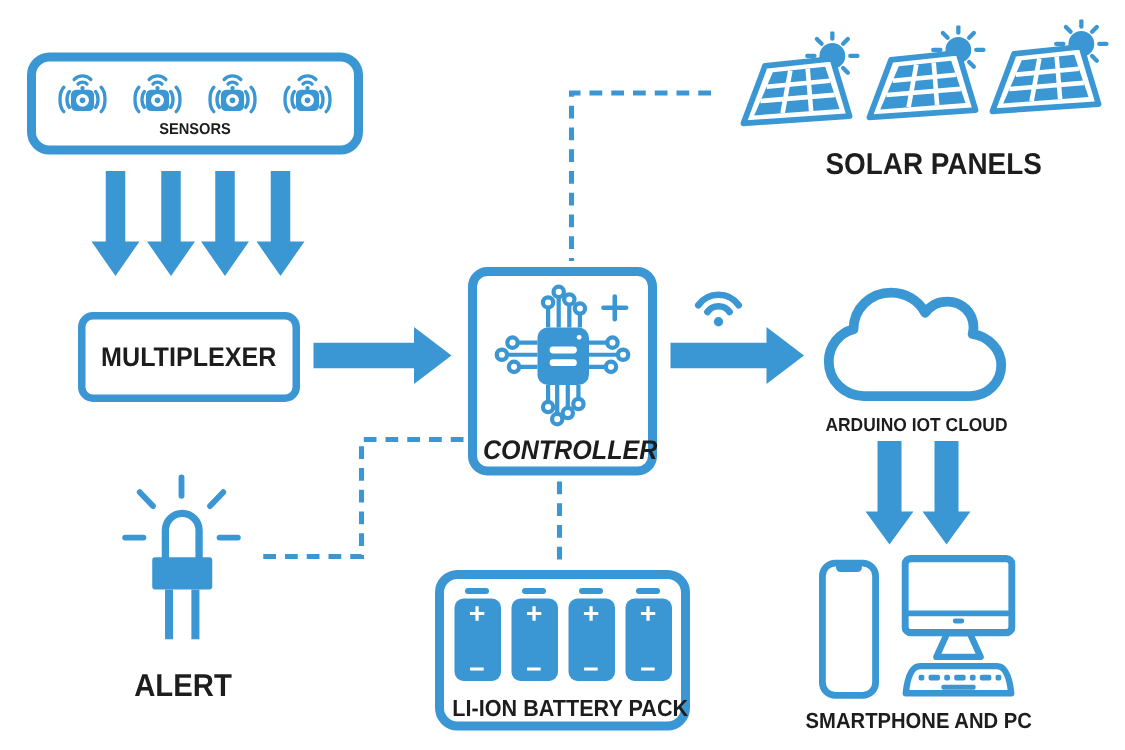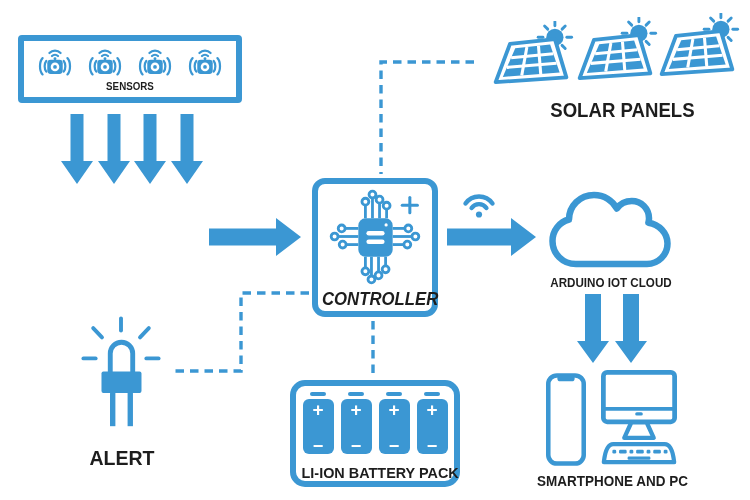--- a/index.html
+++ b/index.html
@@ -15,21 +15,21 @@
   .overlay{position:absolute;left:0;top:0;pointer-events:none;}
   .acc-fill{fill:var(--accent);}
   .acc-stroke{stroke:var(--accent);fill:none;}
   .dash{stroke:var(--accent);fill:none;stroke-width:3.4;stroke-dasharray:8.5 6;}
   .label{
     position:absolute;color:var(--label-text);font-weight:700;white-space:nowrap;
     text-align:center;transform:scaleX(0.93);letter-spacing:0;
   }
   .node{position:absolute;background:#fff;border:6px solid var(--accent);box-sizing:border-box;}
   
-  .sensors-box{left:18px;top:35px;width:224px;height:68px;border-radius:4px;}
+  .sensors-box{left:18px;top:35px;width:224px;height:68px;border-radius:15px;}
   .sensor-row{display:flex;justify-content:space-between;padding:3px 9px 0 9px;}
   .sensor-row svg{width:44px;height:36px;}
   .sensors-label{position:static;display:block;font-size:10.5px;margin-top:0;}
   
   .multiplexer-box{left:52px;top:208px;width:148px;height:60px;border-width:5px;border-radius:10px;
     display:flex;align-items:center;justify-content:center;}
   .multiplexer-box .label{position:static;font-size:18px;}
   
   .controller-box{left:312px;top:178px;width:126px;height:139px;border-radius:13px;text-align:center;font-style:italic;}
   .controller-box svg{width:101px;height:101px;margin-top:2px;}
@@ -137,20 +137,23 @@
         </g>
         <circle class="acc-fill" cx="25" cy="17.2" r="1.7"></circle>
         <rect class="acc-fill" x="16" y="18.5" width="18" height="16.5" rx="4"></rect>
         <circle fill="#fff" cx="25" cy="26.7" r="5"></circle>
           <circle class="acc-fill" cx="25" cy="26.7" r="2.2"></circle>
       </svg>
     </div>
     <span class="label sensors-label">SENSORS</span>
   </div>
 
+  <div class="node multiplexer-box">
+    <span class="label">MULTIPLEXER</span>
+  </div>
 
   <div class="node controller-box">
     <svg viewBox="0 0 100 100">
       <g class="acc-stroke" stroke-width="2.8">
         <path d="M40,32 V19"></path>
           <path d="M47,32 V12"></path>
           <path d="M54,32 V17"></path>
           <path d="M61,32 V23"></path>
         <path d="M40,70 V81"></path>
           <path d="M46,70 V89"></path>

